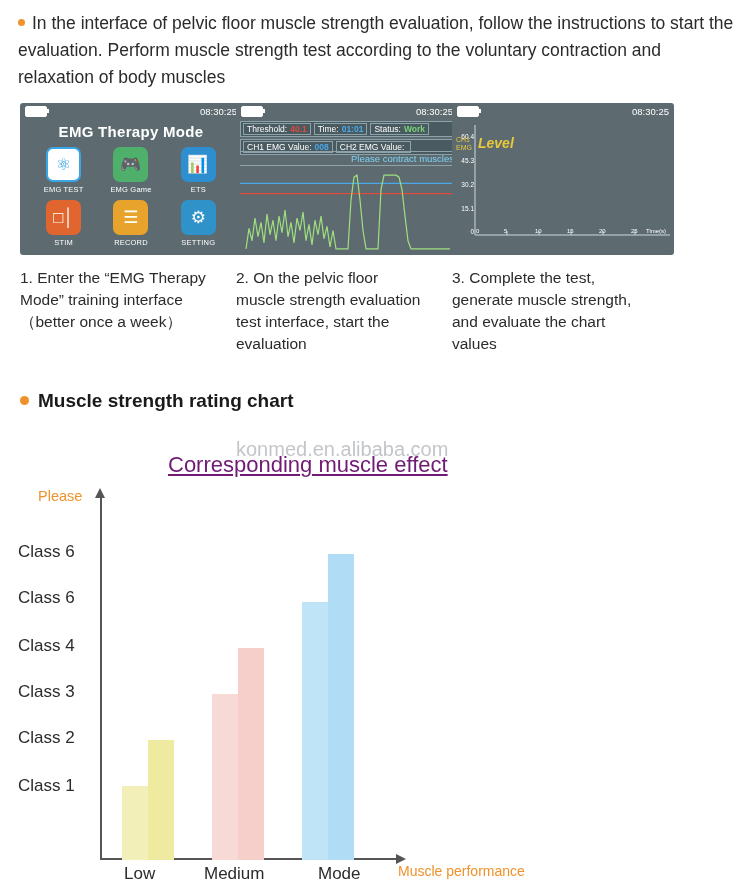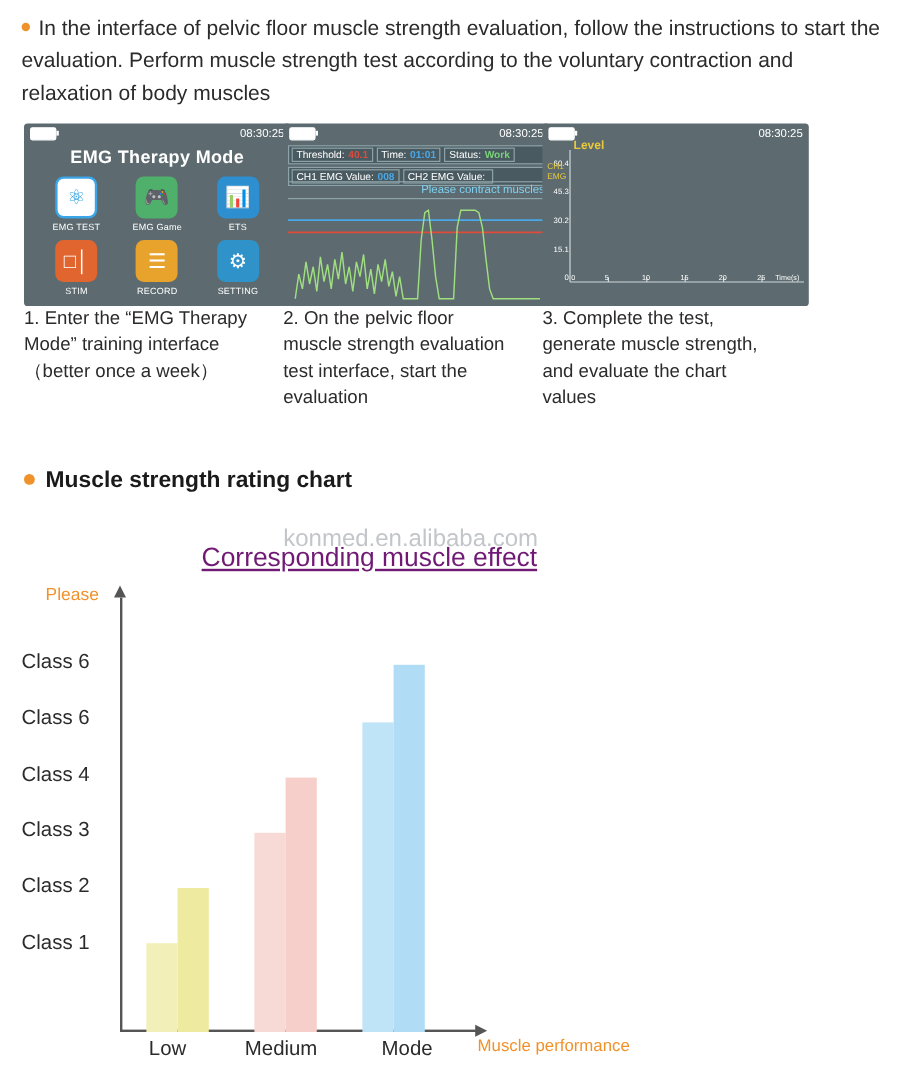--- a/index.html
+++ b/index.html
@@ -79,27 +79,27 @@
   .val-blue{color:#4aa8e8;font-weight:bold;}
   .val-green{color:#7ad17a;font-weight:bold;}
   .val-white{color:#fff;}
   .s2-banner{
     position:absolute;top:48px;left:4px;right:4px;text-align:right;
     color:#7fd3f5;font-size:9.5px;border-top:1px solid #8ea3a9;border-bottom:1px solid #8ea3a9;
     padding:1px 0;
   }
   .s2-plot{position:absolute;top:66px;left:4px;right:4px;bottom:4px;}
   
-  .s3-title{position:absolute;top:13px;left:26px;color:#e8c83c;font-size:10px;font-weight:bold;}
+  .s3-title{position:absolute;top:32px;left:26px;color:#e8c83c;font-size:14px;font-weight:bold;font-style:italic;}
   .s3-legend{position:absolute;top:33px;left:4px;font-size:7px;line-height:8px;color:#7fe07f;}
   .s3-plot{position:absolute;top:22px;left:22px;right:4px;bottom:16px;}
   .s3-yaxis{position:absolute;top:22px;left:2px;width:20px;bottom:16px;font-size:6.5px;color:#fff;}
   .s3-yaxis span{position:absolute;right:0;}
   .caption{
-    font-size:15.5px;line-height:22px;color:#2b2b2b;
+    margin-top:12px;font-size:15.5px;line-height:22px;color:#2b2b2b;
   }
   
   .sec-title{
     position:absolute;left:20px;top:390px;font-size:19px;font-weight:bold;color:#1a1a1a;
   }
   .sec-title .dot{
     display:inline-block;width:9px;height:9px;border-radius:50%;
     background:#f0922b;vertical-align:middle;margin-right:9px;margin-bottom:3px;
   }
   .chart-wrap{position:absolute;left:0;top:430px;width:662px;height:460px;}

